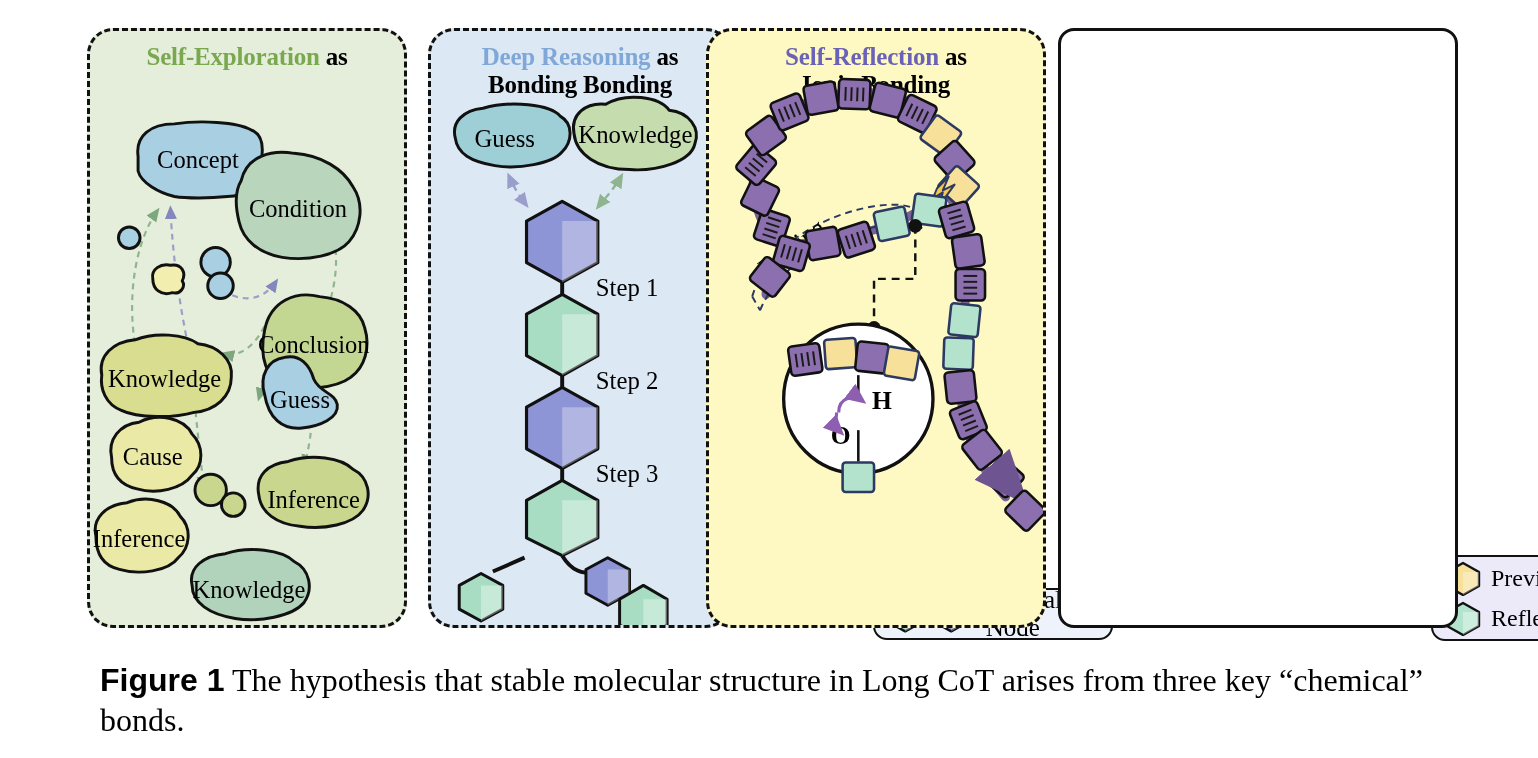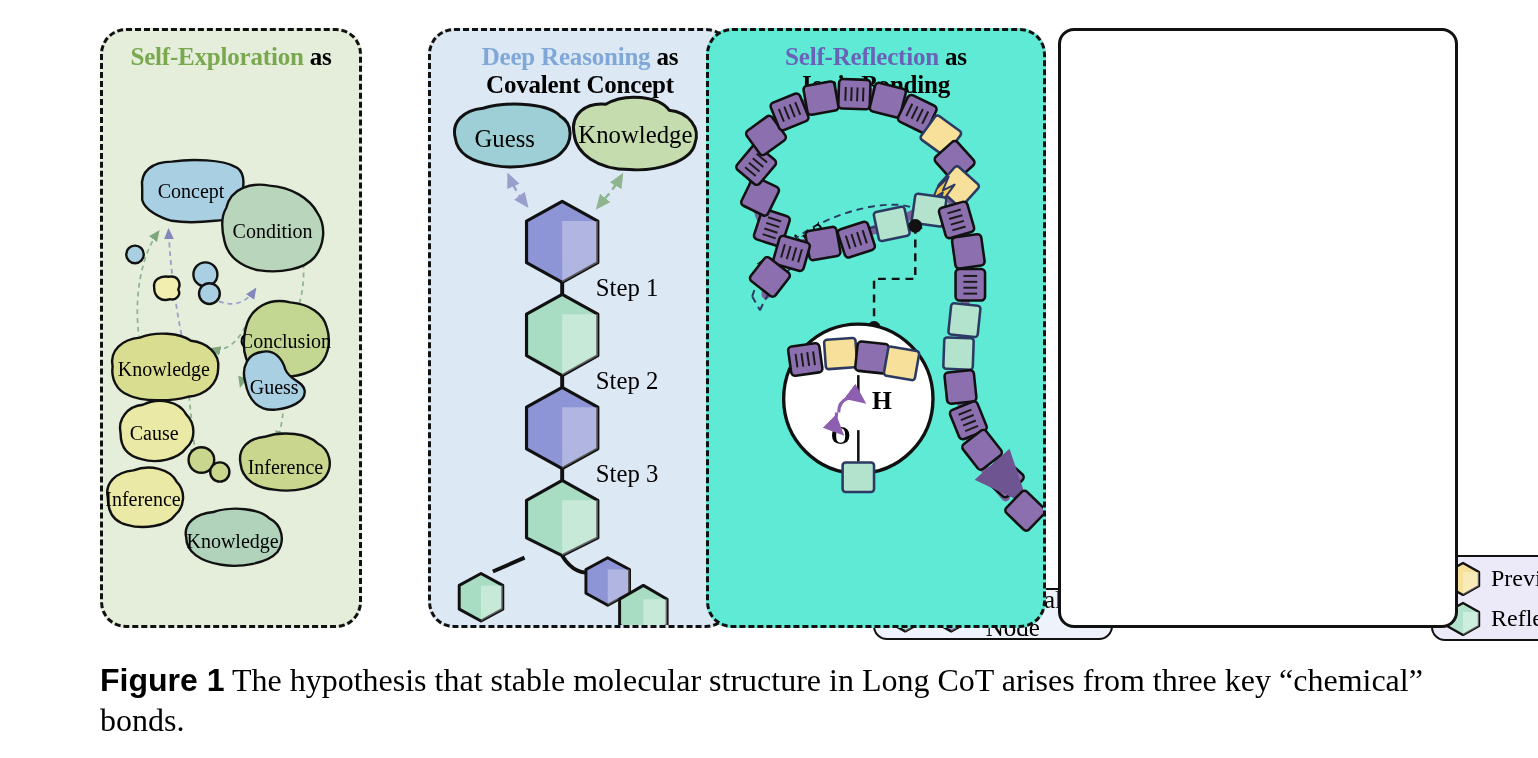--- a/index.html
+++ b/index.html
@@ -1,23 +1,23 @@
 <!DOCTYPE html>
 <html><head>
 <meta charset="utf-8">
 <style>
   html,body{margin:0;padding:0;background:#fff;}
   body{width:1538px;height:758px;font-family:"Liberation Serif",serif;color:#000;overflow:hidden;}
   .fig{position:absolute;left:0;top:0;width:1538px;height:758px;}
 
   
   .panel{position:absolute;border:3px dashed #111;border-radius:26px;box-sizing:border-box;}
-  #panel-explore{left:100px;top:28px;width:262px;height:600px;background:#e4eeda;}
+  #panel-explore{left:87px;top:28px;width:320px;height:600px;background:#e4eeda;}
   #panel-reason{left:428px;top:28px;width:304px;height:600px;background:#dde8f5;}
-  #panel-reflect{left:706px;top:28px;width:340px;height:600px;background:#5eead4;}
+  #panel-reflect{left:706px;top:28px;width:340px;height:600px;background:#fef9c3;}
   #panel-trace{left:1058px;top:28px;width:400px;height:600px;background:#fff;border:3px solid #111;border-radius:16px;}
 
   .ptitle{text-align:center;font-weight:bold;line-height:1.12;margin-top:12px;font-size:25px;letter-spacing:-.2px;}
   .ptitle .k1{color:#7aa84f;}
   .ptitle .k2{color:#7fa8d8;}
   .ptitle .k3{color:#6a62b8;}
   .ptitle .sub{display:block;color:#000;}
 
   svg{display:block;}
   .pcanvas{position:absolute;left:0;top:0;width:100%;height:100%;pointer-events:none;}
@@ -125,21 +125,21 @@
         <text x="228" y="483">Inference</text>
         <text x="50" y="523">Inference</text>
         <text x="162" y="575">Knowledge</text>
       </g>
     </svg>
   </div>
 
   <div class="panel" id="panel-reason">
     <div class="ptitle">
       <span class="k2">Deep Reasoning</span><span> as</span>
-      <span class="sub">Covalent Concept</span>
+      <span class="sub">Bonding Bonding</span>
     </div>
 
     <svg class="pcanvas" viewBox="0 0 268 600">
       <defs>
         <marker id="arrG2" markerWidth="7" markerHeight="7" refX="5" refY="3.2" orient="auto">
           <path d="M0,0.4 L6.4,3.2 L0,6 Z" fill="#8fb58f"></path>
         </marker>
         <marker id="arrG2b" markerWidth="7" markerHeight="7" refX="5" refY="3.2" orient="auto-start-reverse">
           <path d="M0,0.4 L6.4,3.2 L0,6 Z" fill="#8fb58f"></path>
         </marker>

